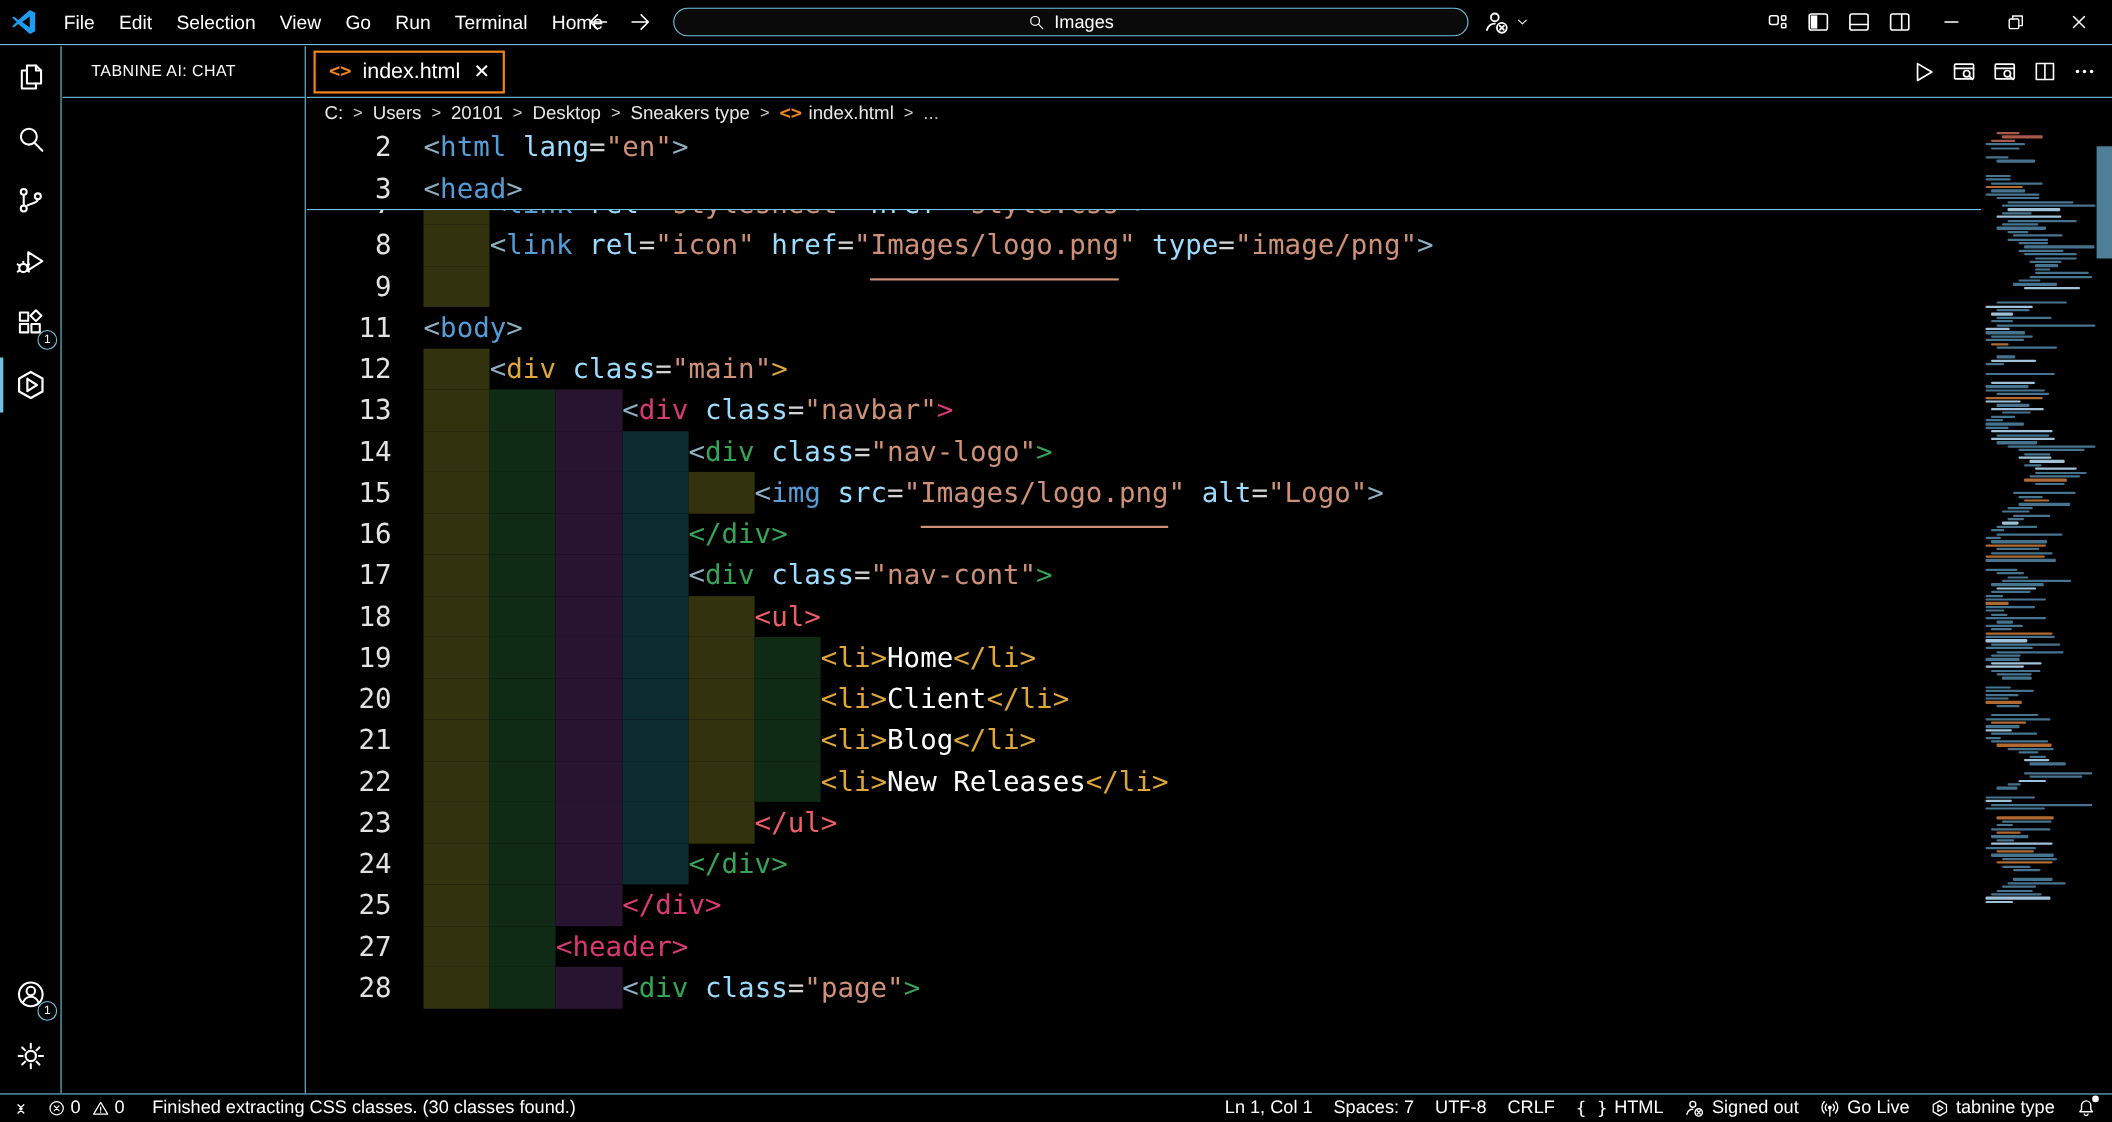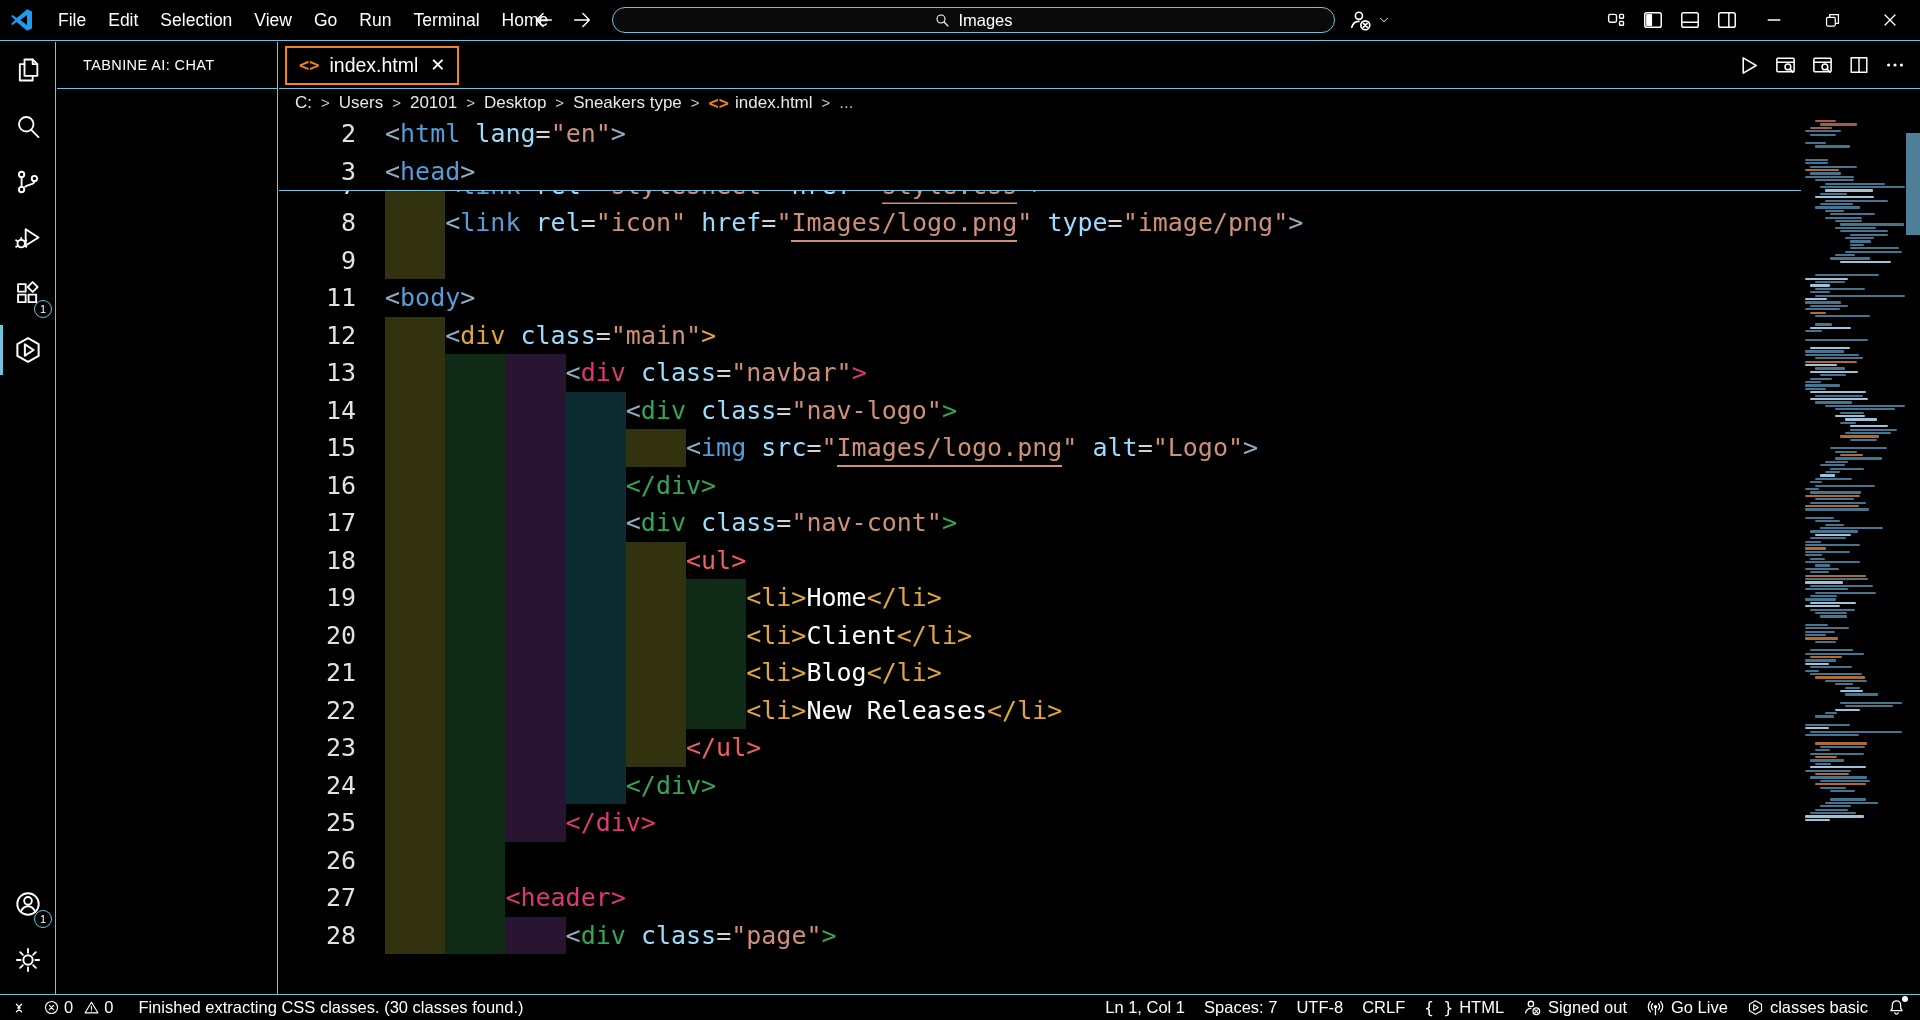--- a/index.html
+++ b/index.html
@@ -57,21 +57,21 @@
   .bc-ellipsis{color:#bbb}
 
   
   .editor{position:absolute;left:279px;top:115px;width:1641px;height:879px;background:#000;
           overflow:hidden;font-family:"DejaVu Sans Mono",monospace;font-size:25px}
   .row{display:flex;height:37.5px;line-height:37.5px;white-space:pre}
   .gutter{width:106px;flex:none;text-align:right;padding-right:29px;color:#e2e2e2}
   .code{position:relative;flex:1}
   .stripe{position:absolute;top:0;bottom:0}
   .ltext{position:relative;display:block}
-  .u{border-bottom:2.5px solid;padding-bottom:3px}
+  .u{border-bottom:2.5px solid;padding-bottom:16px}
   .sticky-border{height:1px;background:var(--bd);width:1522px}
   .clipwrap{height:13px;overflow:hidden}
   .clipwrap .row{transform:translateY(-24.5px)}
 
   .watermark{position:absolute;left:558px;top:788px;font-size:84px;font-weight:bold;
              color:#7a7a7a;opacity:.82;font-family:"DejaVu Sans",sans-serif;letter-spacing:2px}
 
   .minimap{position:absolute;left:1522px;top:0;width:106px;height:879px;background:#000}
   .mm-bar{position:absolute;height:2.2px;border-radius:1px}
   .vscroll{position:absolute;left:1627px;top:0;width:14px;height:879px}
@@ -353,21 +353,20 @@
       <div class="row"><div class="gutter">16</div><div class="code"><div class="stripe" style="left: 0px; width: 60.2px; background: rgb(50, 50, 15);"></div><div class="stripe" style="left: 60.2px; width: 60.2px; background: rgb(15, 43, 22);"></div><div class="stripe" style="left: 120.4px; width: 60.2px; background: rgb(40, 19, 49);"></div><div class="stripe" style="left: 180.6px; width: 60.2px; background: rgb(12, 44, 49);"></div><span class="ltext" style="padding-left: 240.8px;"><span style="color: rgb(54, 164, 87);">&lt;/</span><span style="color: rgb(54, 164, 87);">div</span><span style="color: rgb(54, 164, 87);">&gt;</span></span></div></div>
       <div class="row"><div class="gutter">17</div><div class="code"><div class="stripe" style="left: 0px; width: 60.2px; background: rgb(50, 50, 15);"></div><div class="stripe" style="left: 60.2px; width: 60.2px; background: rgb(15, 43, 22);"></div><div class="stripe" style="left: 120.4px; width: 60.2px; background: rgb(40, 19, 49);"></div><div class="stripe" style="left: 180.6px; width: 60.2px; background: rgb(12, 44, 49);"></div><span class="ltext" style="padding-left: 240.8px;"><span style="color: rgb(143, 176, 196);">&lt;</span><span style="color: rgb(54, 164, 87);">div</span><span style="color: rgb(212, 212, 212);"> </span><span style="color: rgb(156, 220, 254);">class</span><span style="color: rgb(212, 212, 212);">=</span><span style="color: rgb(206, 145, 120);">"nav-cont"</span><span style="color: rgb(54, 164, 87);">&gt;</span></span></div></div>
       <div class="row"><div class="gutter">18</div><div class="code"><div class="stripe" style="left: 0px; width: 60.2px; background: rgb(50, 50, 15);"></div><div class="stripe" style="left: 60.2px; width: 60.2px; background: rgb(15, 43, 22);"></div><div class="stripe" style="left: 120.4px; width: 60.2px; background: rgb(40, 19, 49);"></div><div class="stripe" style="left: 180.6px; width: 60.2px; background: rgb(12, 44, 49);"></div><div class="stripe" style="left: 240.8px; width: 60.2px; background: rgb(50, 50, 15);"></div><span class="ltext" style="padding-left: 301px;"><span style="color: rgb(239, 94, 100);">&lt;</span><span style="color: rgb(239, 94, 100);">ul</span><span style="color: rgb(239, 94, 100);">&gt;</span></span></div></div>
       <div class="row"><div class="gutter">19</div><div class="code"><div class="stripe" style="left: 0px; width: 60.2px; background: rgb(50, 50, 15);"></div><div class="stripe" style="left: 60.2px; width: 60.2px; background: rgb(15, 43, 22);"></div><div class="stripe" style="left: 120.4px; width: 60.2px; background: rgb(40, 19, 49);"></div><div class="stripe" style="left: 180.6px; width: 60.2px; background: rgb(12, 44, 49);"></div><div class="stripe" style="left: 240.8px; width: 60.2px; background: rgb(50, 50, 15);"></div><div class="stripe" style="left: 301px; width: 60.2px; background: rgb(15, 43, 22);"></div><span class="ltext" style="padding-left: 361.2px;"><span style="color: rgb(223, 167, 58);">&lt;</span><span style="color: rgb(223, 167, 58);">li</span><span style="color: rgb(223, 167, 58);">&gt;</span><span style="color: rgb(255, 255, 255);">Home</span><span style="color: rgb(223, 167, 58);">&lt;/</span><span style="color: rgb(223, 167, 58);">li</span><span style="color: rgb(223, 167, 58);">&gt;</span></span></div></div>
       <div class="row"><div class="gutter">20</div><div class="code"><div class="stripe" style="left: 0px; width: 60.2px; background: rgb(50, 50, 15);"></div><div class="stripe" style="left: 60.2px; width: 60.2px; background: rgb(15, 43, 22);"></div><div class="stripe" style="left: 120.4px; width: 60.2px; background: rgb(40, 19, 49);"></div><div class="stripe" style="left: 180.6px; width: 60.2px; background: rgb(12, 44, 49);"></div><div class="stripe" style="left: 240.8px; width: 60.2px; background: rgb(50, 50, 15);"></div><div class="stripe" style="left: 301px; width: 60.2px; background: rgb(15, 43, 22);"></div><span class="ltext" style="padding-left: 361.2px;"><span style="color: rgb(223, 167, 58);">&lt;</span><span style="color: rgb(223, 167, 58);">li</span><span style="color: rgb(223, 167, 58);">&gt;</span><span style="color: rgb(255, 255, 255);">Client</span><span style="color: rgb(223, 167, 58);">&lt;/</span><span style="color: rgb(223, 167, 58);">li</span><span style="color: rgb(223, 167, 58);">&gt;</span></span></div></div>
       <div class="row"><div class="gutter">21</div><div class="code"><div class="stripe" style="left: 0px; width: 60.2px; background: rgb(50, 50, 15);"></div><div class="stripe" style="left: 60.2px; width: 60.2px; background: rgb(15, 43, 22);"></div><div class="stripe" style="left: 120.4px; width: 60.2px; background: rgb(40, 19, 49);"></div><div class="stripe" style="left: 180.6px; width: 60.2px; background: rgb(12, 44, 49);"></div><div class="stripe" style="left: 240.8px; width: 60.2px; background: rgb(50, 50, 15);"></div><div class="stripe" style="left: 301px; width: 60.2px; background: rgb(15, 43, 22);"></div><span class="ltext" style="padding-left: 361.2px;"><span style="color: rgb(223, 167, 58);">&lt;</span><span style="color: rgb(223, 167, 58);">li</span><span style="color: rgb(223, 167, 58);">&gt;</span><span style="color: rgb(255, 255, 255);">Blog</span><span style="color: rgb(223, 167, 58);">&lt;/</span><span style="color: rgb(223, 167, 58);">li</span><span style="color: rgb(223, 167, 58);">&gt;</span></span></div></div>
       <div class="row"><div class="gutter">22</div><div class="code"><div class="stripe" style="left: 0px; width: 60.2px; background: rgb(50, 50, 15);"></div><div class="stripe" style="left: 60.2px; width: 60.2px; background: rgb(15, 43, 22);"></div><div class="stripe" style="left: 120.4px; width: 60.2px; background: rgb(40, 19, 49);"></div><div class="stripe" style="left: 180.6px; width: 60.2px; background: rgb(12, 44, 49);"></div><div class="stripe" style="left: 240.8px; width: 60.2px; background: rgb(50, 50, 15);"></div><div class="stripe" style="left: 301px; width: 60.2px; background: rgb(15, 43, 22);"></div><span class="ltext" style="padding-left: 361.2px;"><span style="color: rgb(223, 167, 58);">&lt;</span><span style="color: rgb(223, 167, 58);">li</span><span style="color: rgb(223, 167, 58);">&gt;</span><span style="color: rgb(255, 255, 255);">New Releases</span><span style="color: rgb(223, 167, 58);">&lt;/</span><span style="color: rgb(223, 167, 58);">li</span><span style="color: rgb(223, 167, 58);">&gt;</span></span></div></div>
       <div class="row"><div class="gutter">23</div><div class="code"><div class="stripe" style="left: 0px; width: 60.2px; background: rgb(50, 50, 15);"></div><div class="stripe" style="left: 60.2px; width: 60.2px; background: rgb(15, 43, 22);"></div><div class="stripe" style="left: 120.4px; width: 60.2px; background: rgb(40, 19, 49);"></div><div class="stripe" style="left: 180.6px; width: 60.2px; background: rgb(12, 44, 49);"></div><div class="stripe" style="left: 240.8px; width: 60.2px; background: rgb(50, 50, 15);"></div><span class="ltext" style="padding-left: 301px;"><span style="color: rgb(239, 94, 100);">&lt;/</span><span style="color: rgb(239, 94, 100);">ul</span><span style="color: rgb(239, 94, 100);">&gt;</span></span></div></div>
       <div class="row"><div class="gutter">24</div><div class="code"><div class="stripe" style="left: 0px; width: 60.2px; background: rgb(50, 50, 15);"></div><div class="stripe" style="left: 60.2px; width: 60.2px; background: rgb(15, 43, 22);"></div><div class="stripe" style="left: 120.4px; width: 60.2px; background: rgb(40, 19, 49);"></div><div class="stripe" style="left: 180.6px; width: 60.2px; background: rgb(12, 44, 49);"></div><span class="ltext" style="padding-left: 240.8px;"><span style="color: rgb(54, 164, 87);">&lt;/</span><span style="color: rgb(54, 164, 87);">div</span><span style="color: rgb(54, 164, 87);">&gt;</span></span></div></div>
       <div class="row"><div class="gutter">25</div><div class="code"><div class="stripe" style="left: 0px; width: 60.2px; background: rgb(50, 50, 15);"></div><div class="stripe" style="left: 60.2px; width: 60.2px; background: rgb(15, 43, 22);"></div><div class="stripe" style="left: 120.4px; width: 60.2px; background: rgb(40, 19, 49);"></div><span class="ltext" style="padding-left: 180.6px;"><span style="color: rgb(217, 58, 116);">&lt;/</span><span style="color: rgb(217, 58, 116);">div</span><span style="color: rgb(217, 58, 116);">&gt;</span></span></div></div>
-      <div class="row"><div class="gutter">26</div><div class="code"><div class="stripe" style="left: 0px; width: 60.2px; background: rgb(50, 50, 15);"></div><div class="stripe" style="left: 60.2px; width: 60.2px; background: rgb(15, 43, 22);"></div><span class="ltext" style="padding-left: 120.4px;"></span></div></div>
       <div class="row"><div class="gutter">27</div><div class="code"><div class="stripe" style="left: 0px; width: 60.2px; background: rgb(50, 50, 15);"></div><div class="stripe" style="left: 60.2px; width: 60.2px; background: rgb(15, 43, 22);"></div><span class="ltext" style="padding-left: 120.4px;"><span style="color: rgb(217, 58, 116);">&lt;</span><span style="color: rgb(217, 58, 116);">header</span><span style="color: rgb(217, 58, 116);">&gt;</span></span></div></div>
       <div class="row"><div class="gutter">28</div><div class="code"><div class="stripe" style="left: 0px; width: 60.2px; background: rgb(50, 50, 15);"></div><div class="stripe" style="left: 60.2px; width: 60.2px; background: rgb(15, 43, 22);"></div><div class="stripe" style="left: 120.4px; width: 60.2px; background: rgb(40, 19, 49);"></div><span class="ltext" style="padding-left: 180.6px;"><span style="color: rgb(143, 176, 196);">&lt;</span><span style="color: rgb(54, 164, 87);">div</span><span style="color: rgb(212, 212, 212);"> </span><span style="color: rgb(156, 220, 254);">class</span><span style="color: rgb(212, 212, 212);">=</span><span style="color: rgb(206, 145, 120);">"page"</span><span style="color: rgb(54, 164, 87);">&gt;</span></span></div></div>
     </div>
   <div class="minimap" id="minimap">
       <div class="mm-bar" style="left: 14px; width: 21.0903px; top: 5px; background: rgb(168, 90, 74);"></div>
       <div class="mm-bar" style="left: 19px; width: 36.5605px; top: 8.4px; background: rgb(168, 90, 74);"></div>
       <div class="mm-bar" style="left: 9px; width: 22.2572px; top: 11.8px; background: rgb(168, 90, 74);"></div>
       <div class="mm-bar" style="left: 4px; width: 36.4807px; top: 15.2px; background: rgb(70, 116, 143);"></div>
       <div class="mm-bar" style="left: 9px; width: 25.8817px; top: 18.6px; background: rgb(70, 116, 143);"></div>
       <div class="mm-bar" style="left: 4px; width: 20.9963px; top: 27px; background: rgb(70, 116, 143);"></div>
@@ -607,21 +606,21 @@
           <circle cx="12" cy="11" r="2.2" fill="#fff" stroke="none"></circle>
           <path d="M8.3 14.7a5.2 5.2 0 0 1 0-7.4M15.7 7.3a5.2 5.2 0 0 1 0 7.4M5.6 17.4a9 9 0 0 1 0-12.8M18.4 4.6a9 9 0 0 1 0 12.8M12 13.5V21"></path>
         </svg>
         <span>Go Live</span>
       </span>
       <span class="sb-item">
         <svg class="ico" width="17" height="17" viewBox="0 0 24 24">
           <polygon points="12,2.5 20.5,7.3 20.5,16.7 12,21.5 3.5,16.7 3.5,7.3"></polygon>
           <path d="M9.5 8v8l6.5-4z"></path>
         </svg>
-        <span>classes basic</span>
+        <span>tabnine type</span>
       </span>
       <span class="sb-item">
         <span class="bell-wrap">
           <svg class="ico" width="19" height="19" viewBox="0 0 24 24">
             <path d="M12 3.5a5.3 5.3 0 0 1 5.3 5.3v4.4l1.9 2.8H4.8l1.9-2.8V8.8A5.3 5.3 0 0 1 12 3.5zM9.8 18.7a2.3 2.3 0 0 0 4.4 0"></path>
           </svg>
           <span class="bell-dot"></span>
         </span>
       </span>
     </div>

